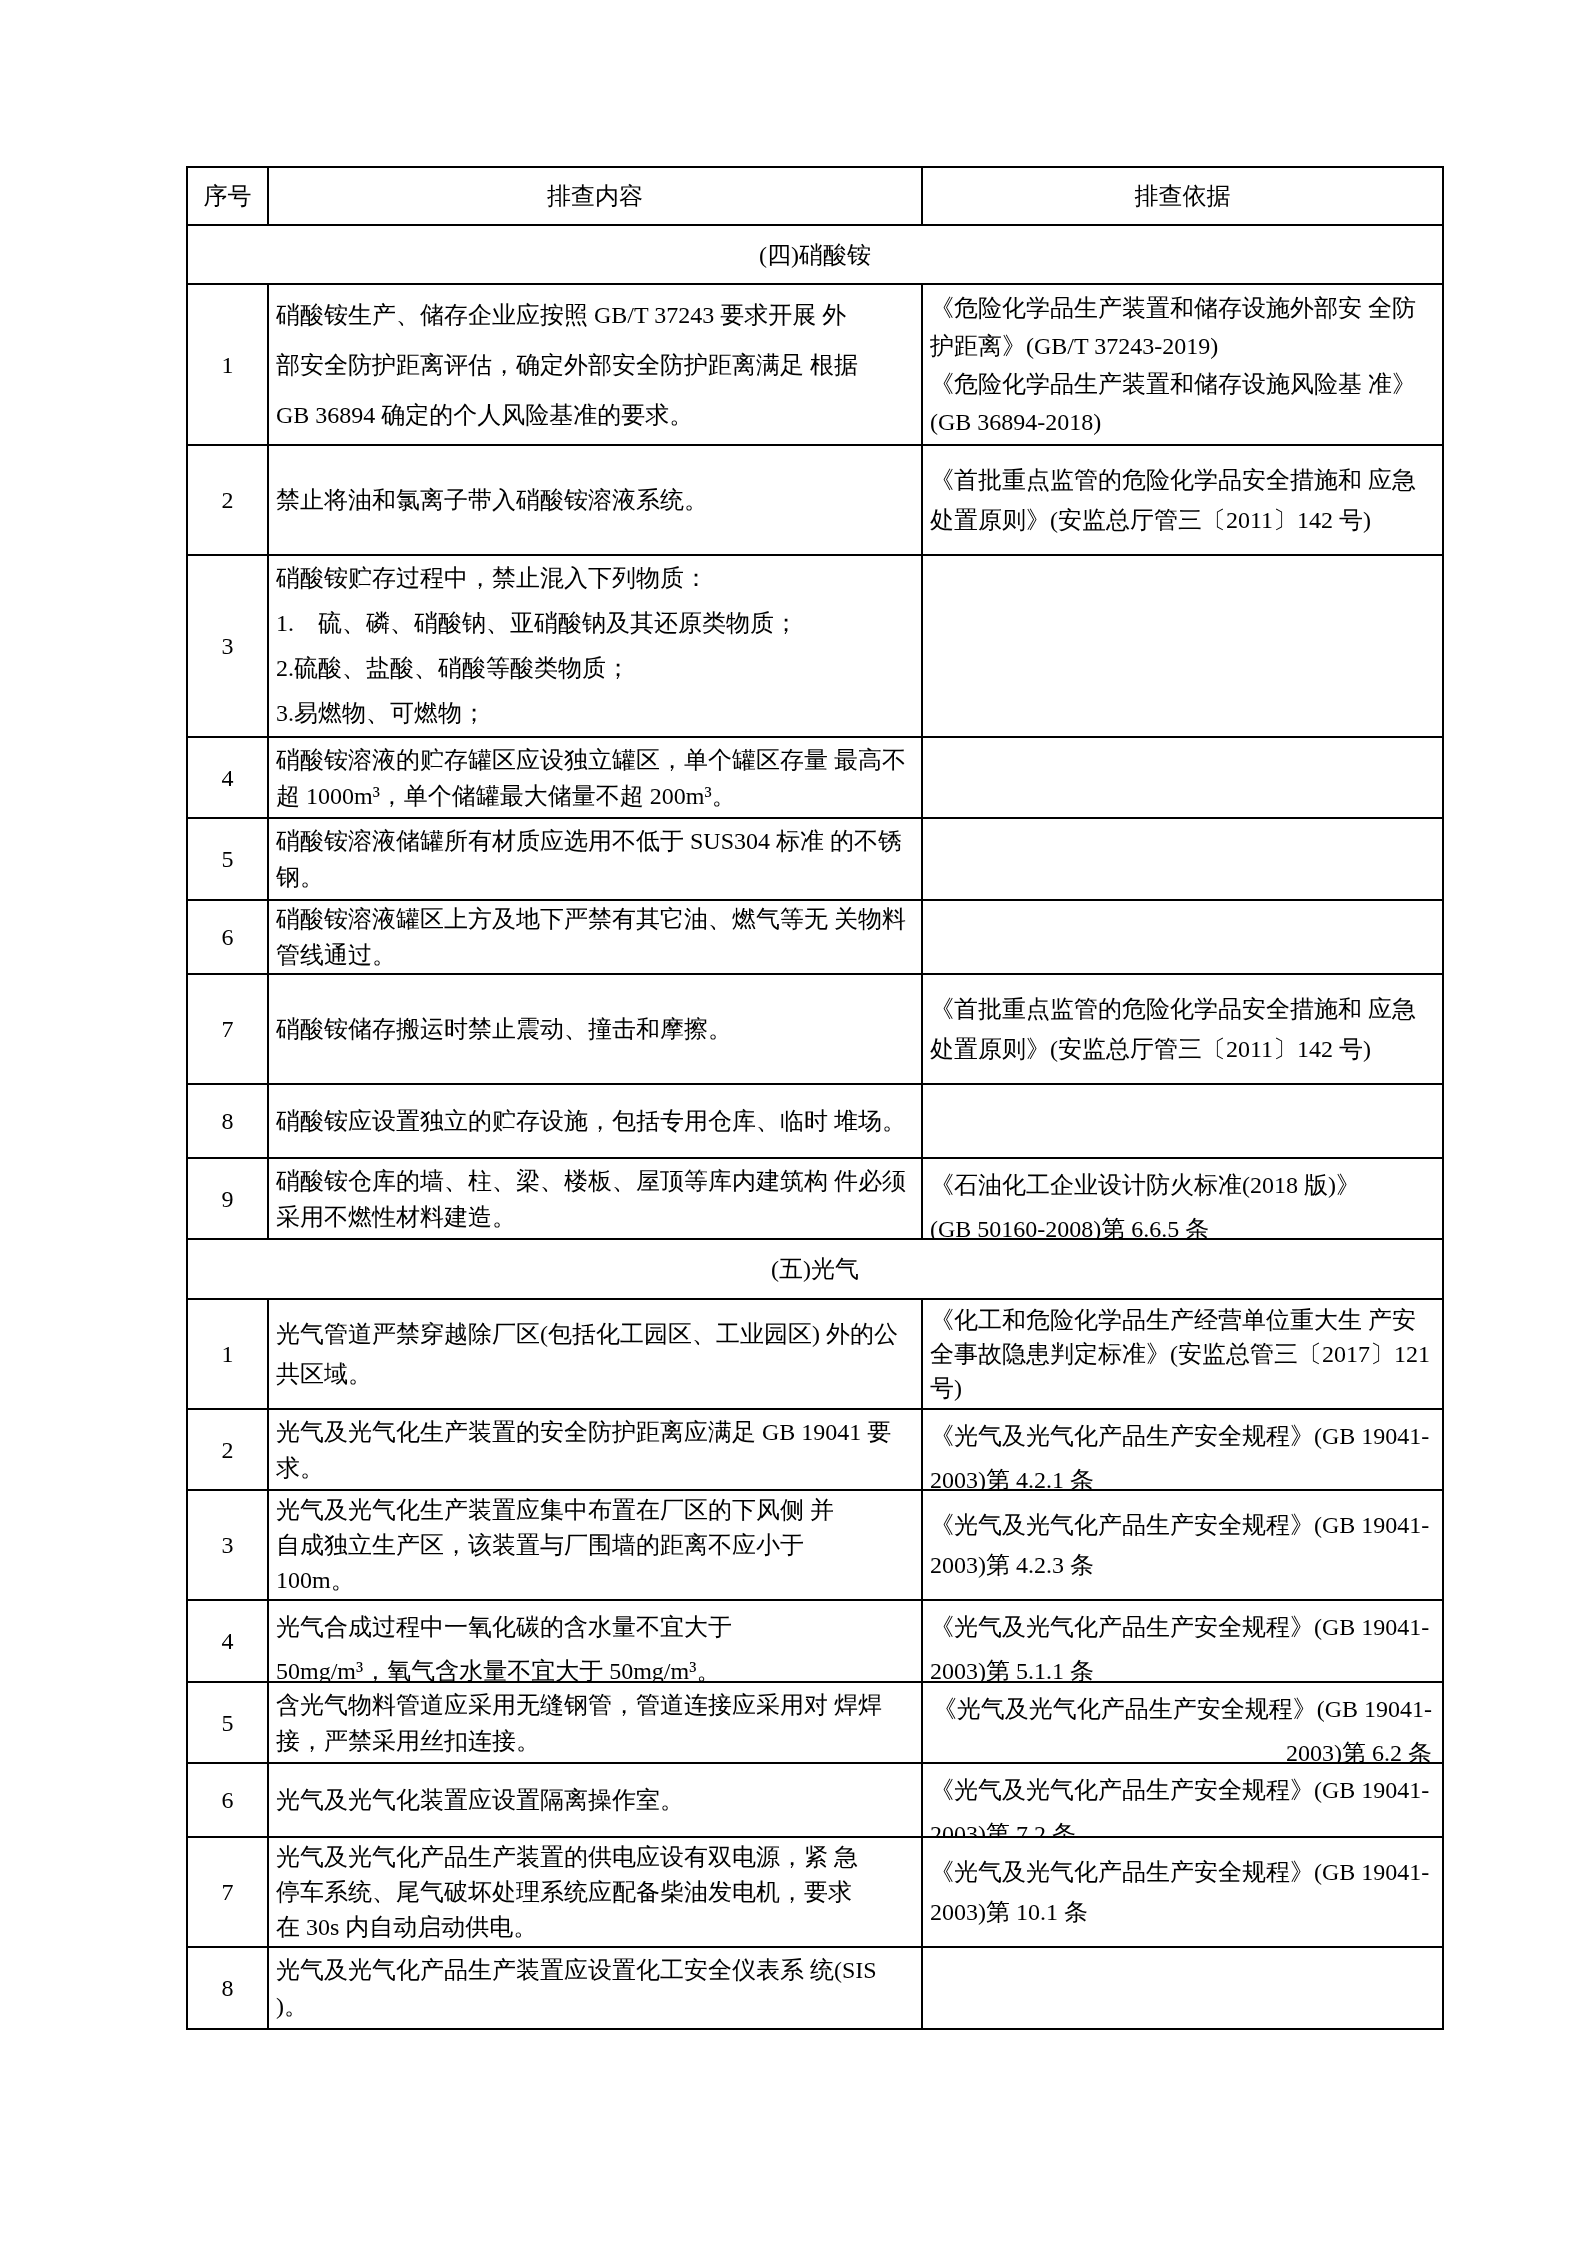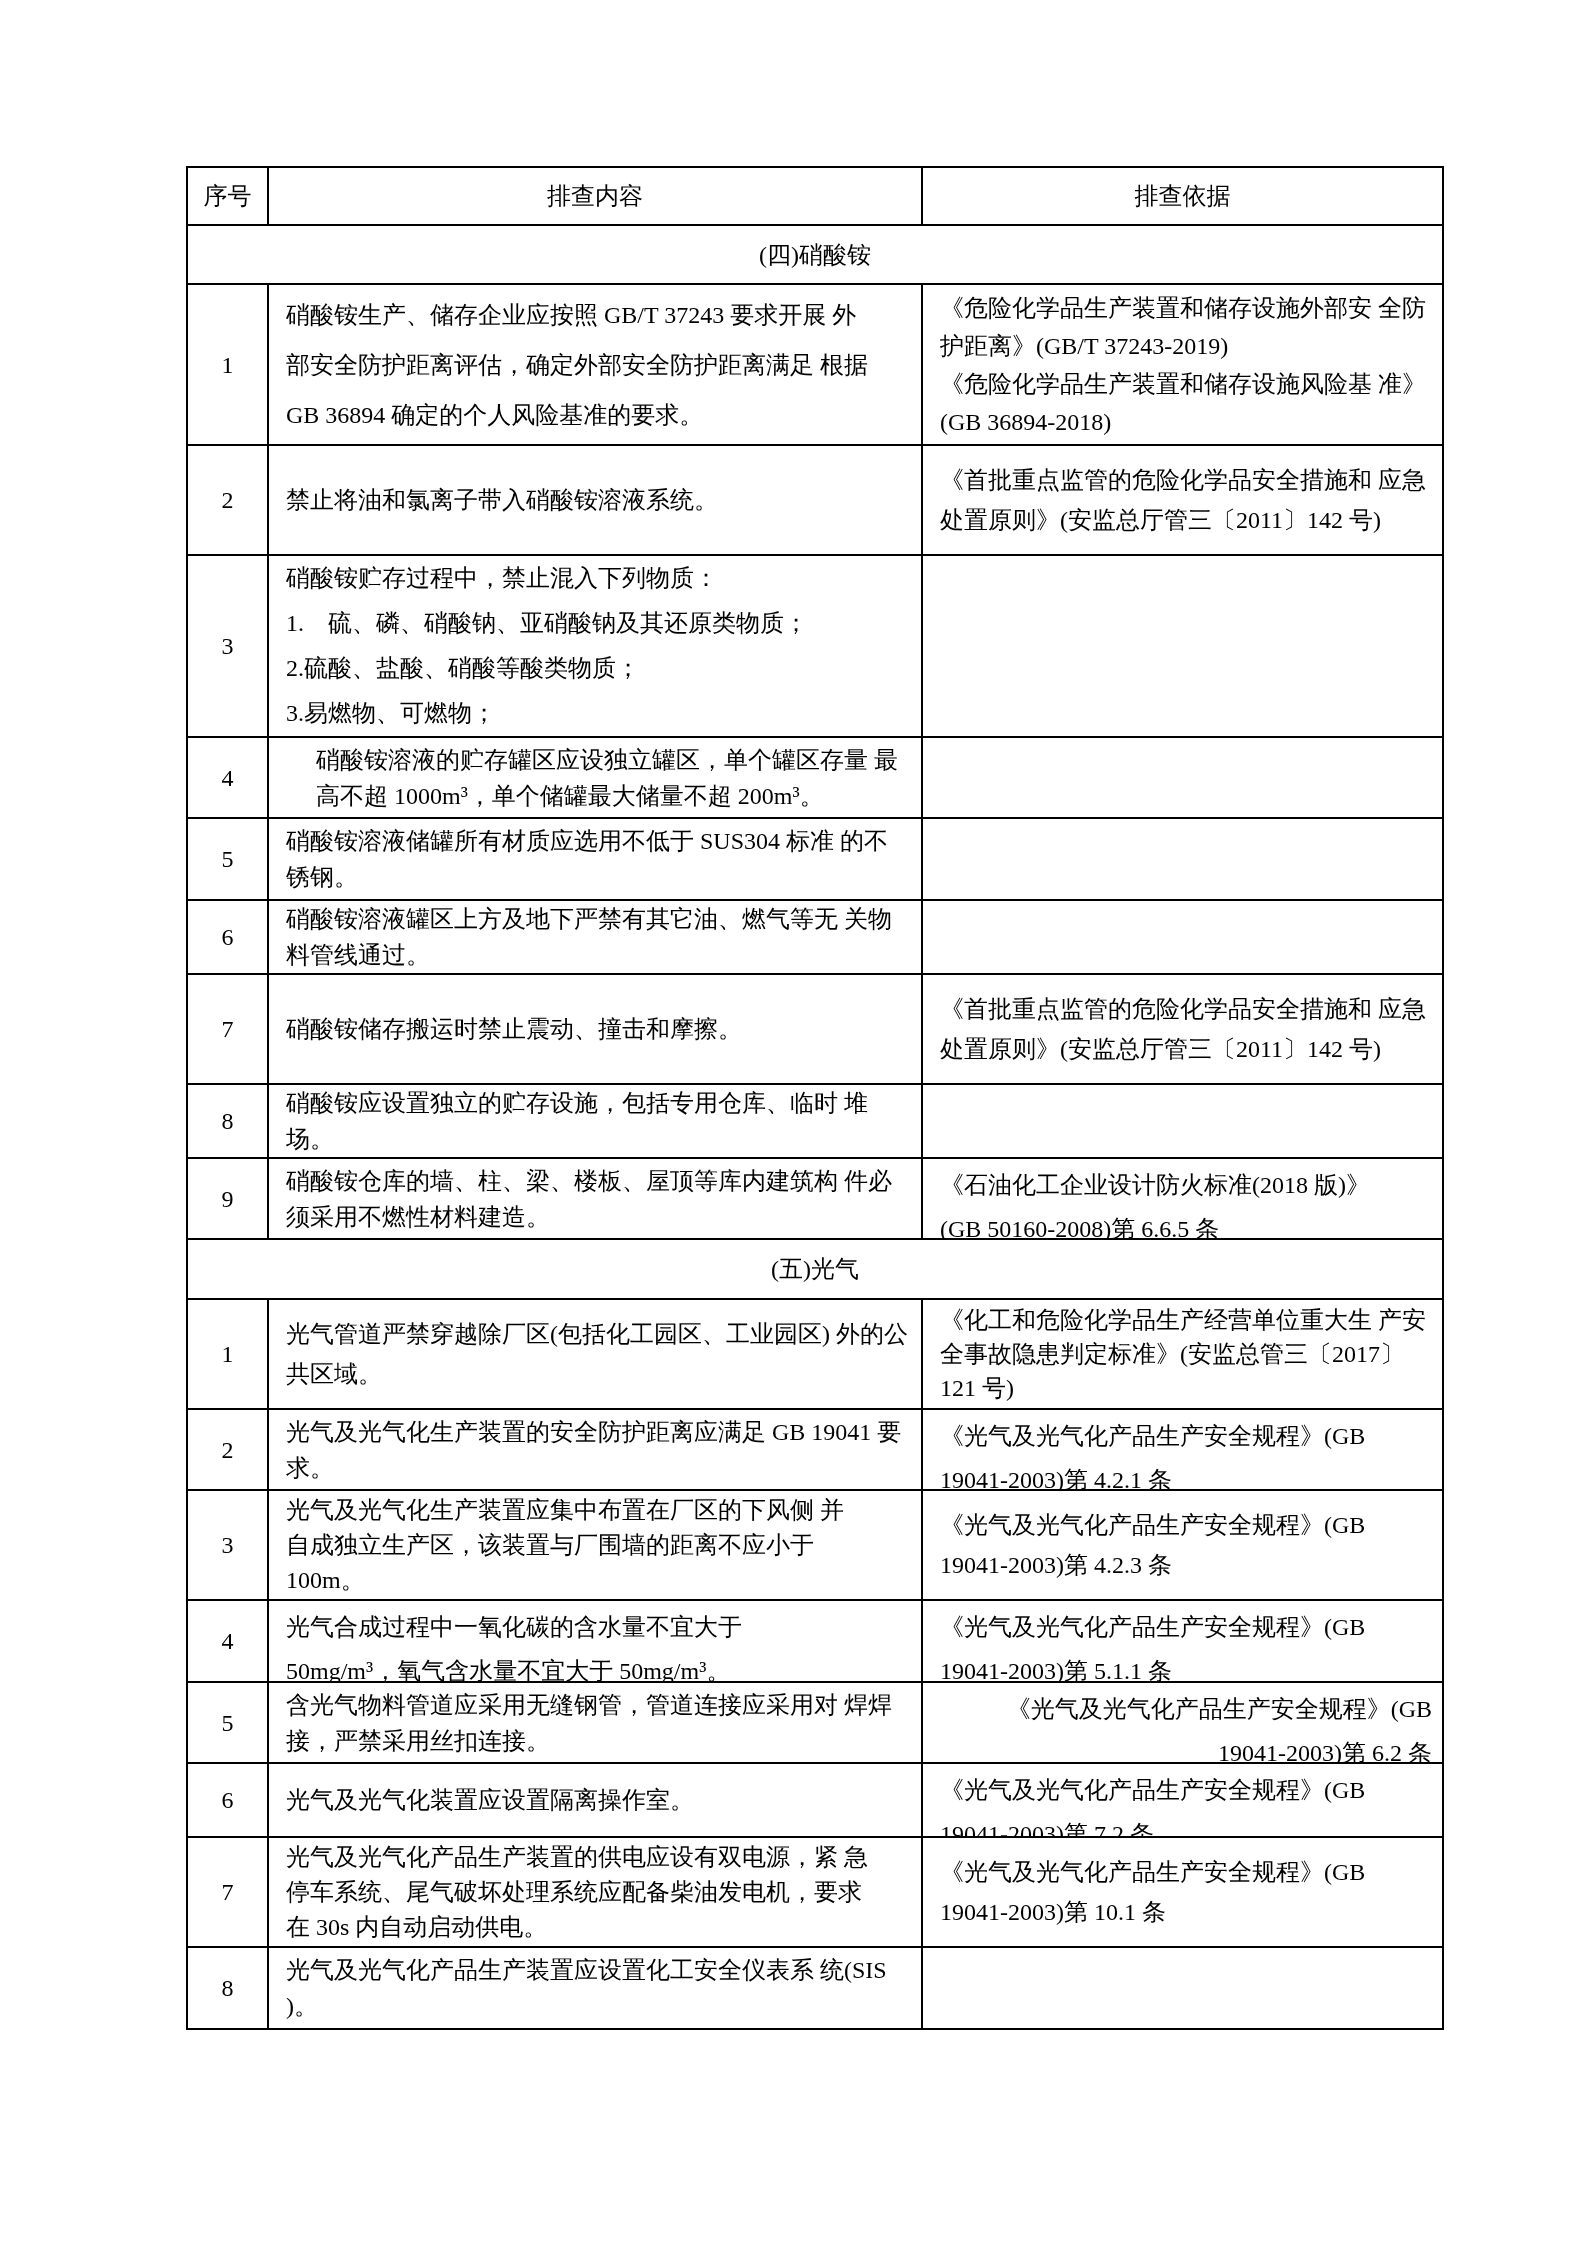--- a/index.html
+++ b/index.html
@@ -30,21 +30,21 @@
   col.c-basis{width:521px;}
   th .wrap{display:flex;align-items:center;justify-content:center;}
   .section-cell{text-align:center;}
   .section-cell .wrap{display:flex;align-items:center;justify-content:center;}
   .wrap{
     box-sizing:border-box;
     overflow:hidden;
     display:flex;
     flex-direction:column;
     justify-content:center;
-    padding:0 10px 0 17px;
+    padding:0 10px 0 7px;
     line-height:36px;
   }
   .wrap.center{align-items:center;padding:0;}
   .wrap.clip{justify-content:flex-start;padding-top:4px;}
   .para{word-break:break-word;}
   td.no-cell{text-align:center;}
 </style>
 </head>
 <body>
 
@@ -129,21 +129,21 @@
             <div class="wrap" style="height: 180px;"></div>
           </td>
         </tr>
         <tr style="height: 79px;">
           <td class="no-cell">
             <div class="wrap center" style="height: 79px;">
               <div class="para">4</div>
             </div>
           </td>
           <td>
-            <div class="wrap" style="height: 79px; margin-left: 30px;">
+            <div class="wrap" style="height: 79px;">
               <div class="para">硝酸铵溶液的贮存罐区应设独立罐区，单个罐区存量 最高不超 1000m³，单个储罐最大储量不超 200m³。</div>
             </div>
           </td>
           <td>
             <div class="wrap" style="height: 79px;"></div>
           </td>
         </tr>
         <tr style="height: 80px;">
           <td class="no-cell">
             <div class="wrap center" style="height: 80px;">

